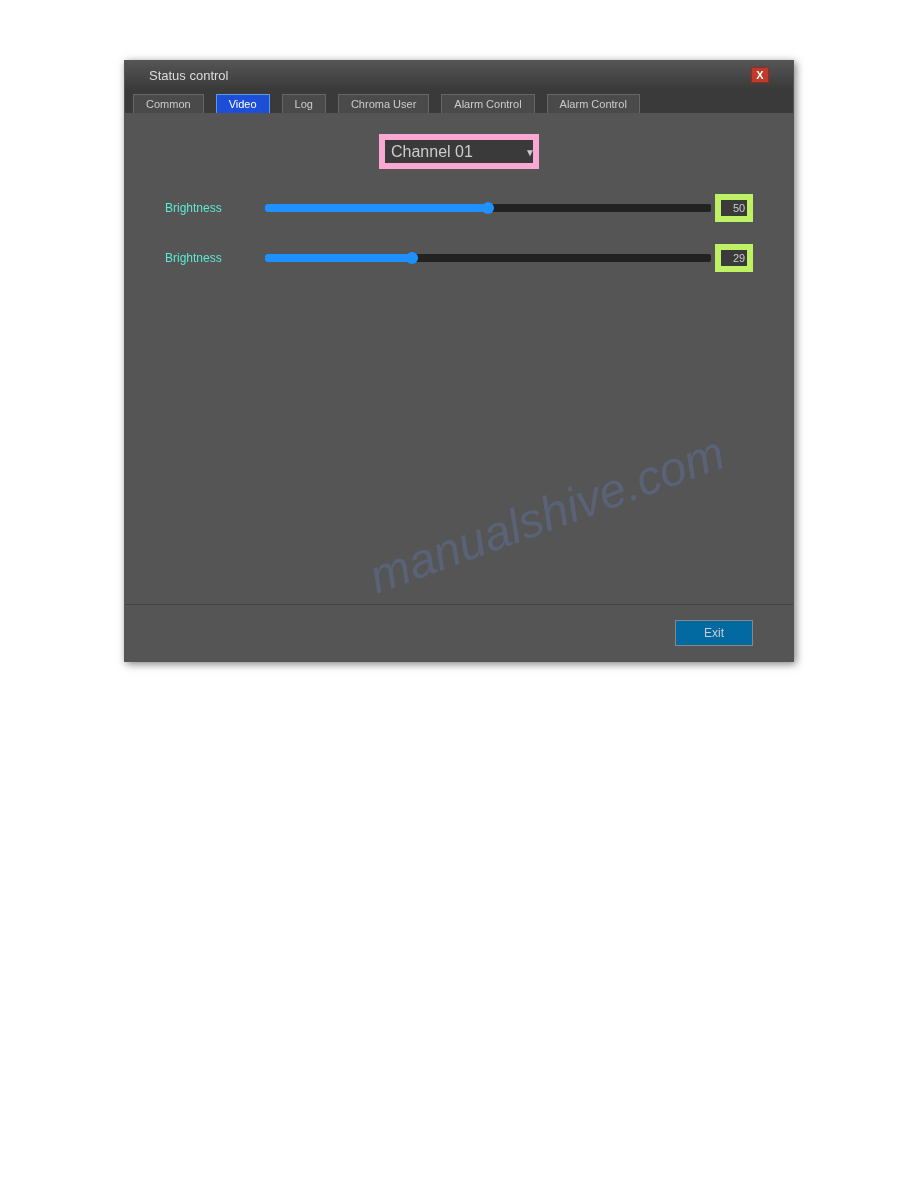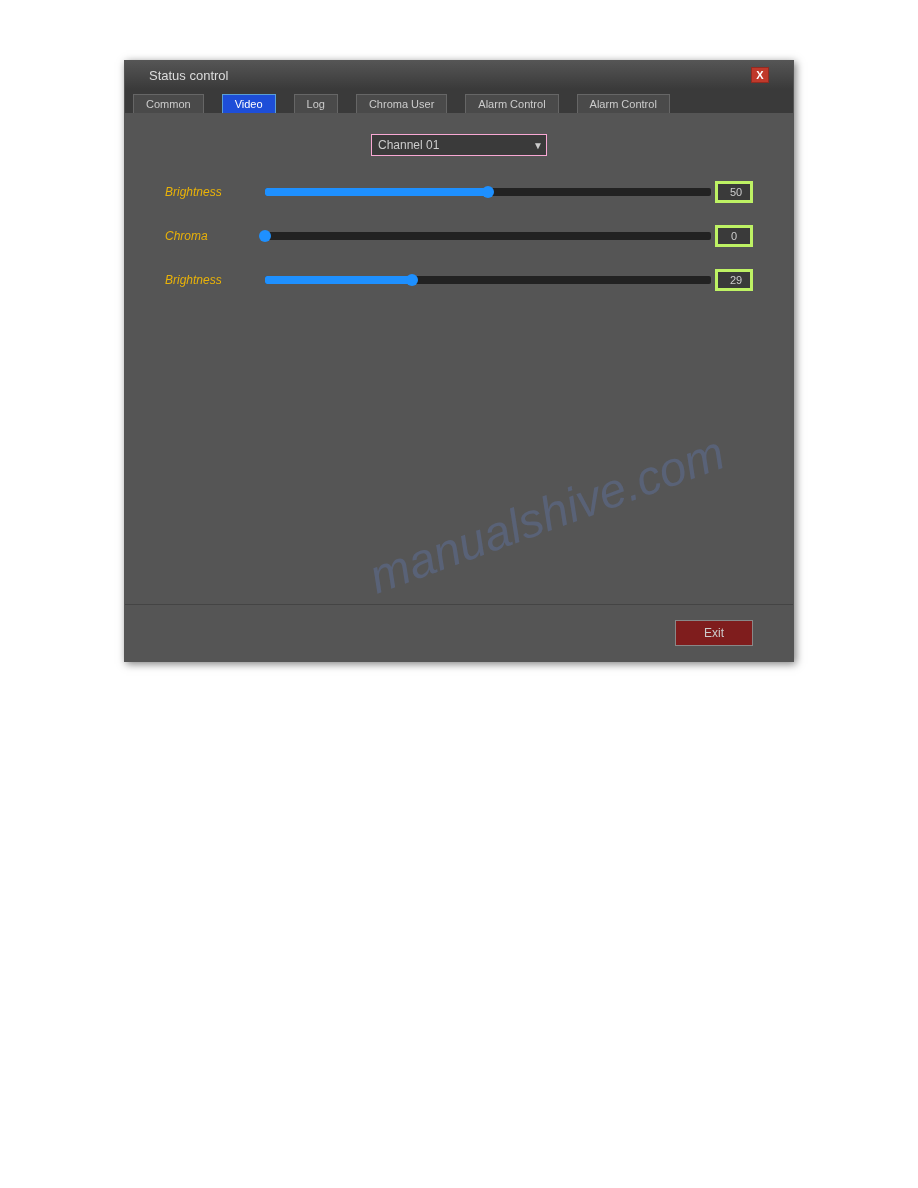--- a/index.html
+++ b/index.html
@@ -47,21 +47,21 @@
       display: flex;
       align-items: center;
       justify-content: center;
       font-weight: bold;
     }
 
     .tab-bar {
       background: #3a3a3a;
       display: flex;
       padding: 5px 8px 0 8px;
-      gap: 18px;
+      gap: 12px;
       border-bottom: 1px solid #555;
     }
 
     .tab {
       padding: 3px 12px;
       color: #ccc;
       font-size: 11px;
       cursor: pointer;
       background: #4a4a4a;
       border: 1px solid #666;
@@ -81,26 +81,26 @@
       position: relative;
     }
 
     .channel-row {
       display: flex;
       justify-content: center;
       margin-bottom: 25px;
     }
 
     .channel-select {
-      width: 176px;
+      width: 160px;
       padding: 3px 6px;
       background: #3a3a3a;
       color: #ccc;
-      border: 1px solid #f9a8d4;
-      font-size: 12px;
+      border: 6px solid #f9a8d4;
+      font-size: 16px;
       appearance: none;
       -webkit-appearance: none;
       cursor: pointer;
     }
 
     .channel-select-wrapper {
       position: relative;
       display: inline-block;
     }
 
@@ -116,23 +116,22 @@
     }
 
     .slider-row {
       display: flex;
       align-items: center;
       margin-bottom: 22px;
     }
 
     .slider-label {
       width: 100px;
-      color: #eab308;
+      color: #5eead4;
       font-size: 12px;
-      font-style: italic;
     }
 
     .slider-container {
       flex: 1;
       position: relative;
       height: 14px;
       display: flex;
       align-items: center;
     }
 
@@ -158,38 +157,38 @@
       position: absolute;
       top: 50%;
       transform: translate(-50%, -50%);
       cursor: pointer;
     }
 
     .slider-value {
       width: 38px;
       margin-left: 4px;
       background: #3a3a3a;
-      border: 3px solid #bef264;
+      border: 6px solid #bef264;
       color: #ccc;
       text-align: center;
       padding: 2px 12px;
       font-size: 11px;
     }
 
     .footer {
       display: flex;
       justify-content: flex-end;
       padding: 15px 40px;
       background: #555555;
       border-top: 1px solid #444;
     }
 
     .exit-btn {
       padding: 5px 28px;
-      background: #7f1d1d;
+      background: #0369a1;
       border: 1px solid #888;
       color: #ccc;
       font-size: 12px;
       cursor: pointer;
     }
 
     .watermark {
       position: absolute;
       bottom: 60px;
       right: 60px;
@@ -242,30 +241,20 @@
         <span class="slider-label">Brightness</span>
         <div class="slider-container">
           <div class="slider-track">
             <div class="slider-fill" style="width: 50%;"></div>
             <div class="slider-thumb" style="left: 50%;"></div>
           </div>
         </div>
         <div class="slider-value">50</div>
       </div>
 
-      <div class="slider-row">
-        <span class="slider-label">Chroma</span>
-        <div class="slider-container">
-          <div class="slider-track">
-            <div class="slider-fill" style="width: 0%;"></div>
-            <div class="slider-thumb" style="left: 0%;"></div>
-          </div>
-        </div>
-        <div class="slider-value">0</div>
-      </div>
 
 
       <div class="slider-row">
         <span class="slider-label">Brightness</span>
         <div class="slider-container">
           <div class="slider-track">
             <div class="slider-fill" style="width: 33%;"></div>
             <div class="slider-thumb" style="left: 33%;"></div>
           </div>
         </div>

